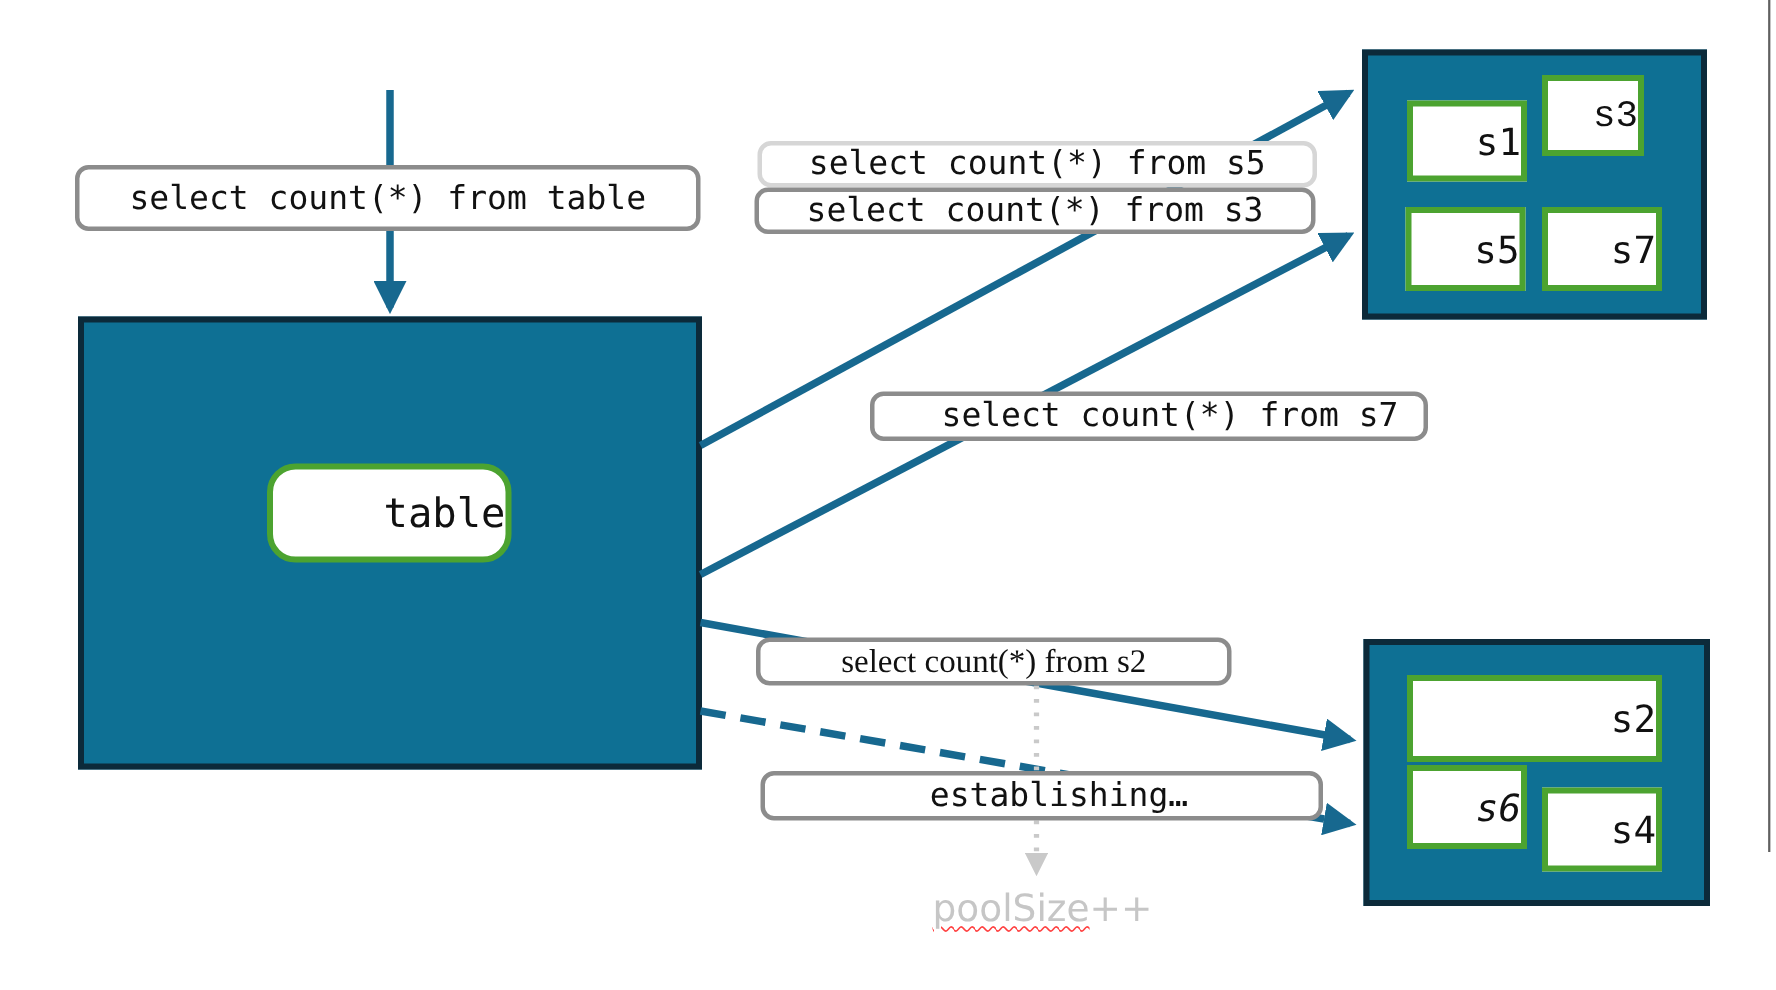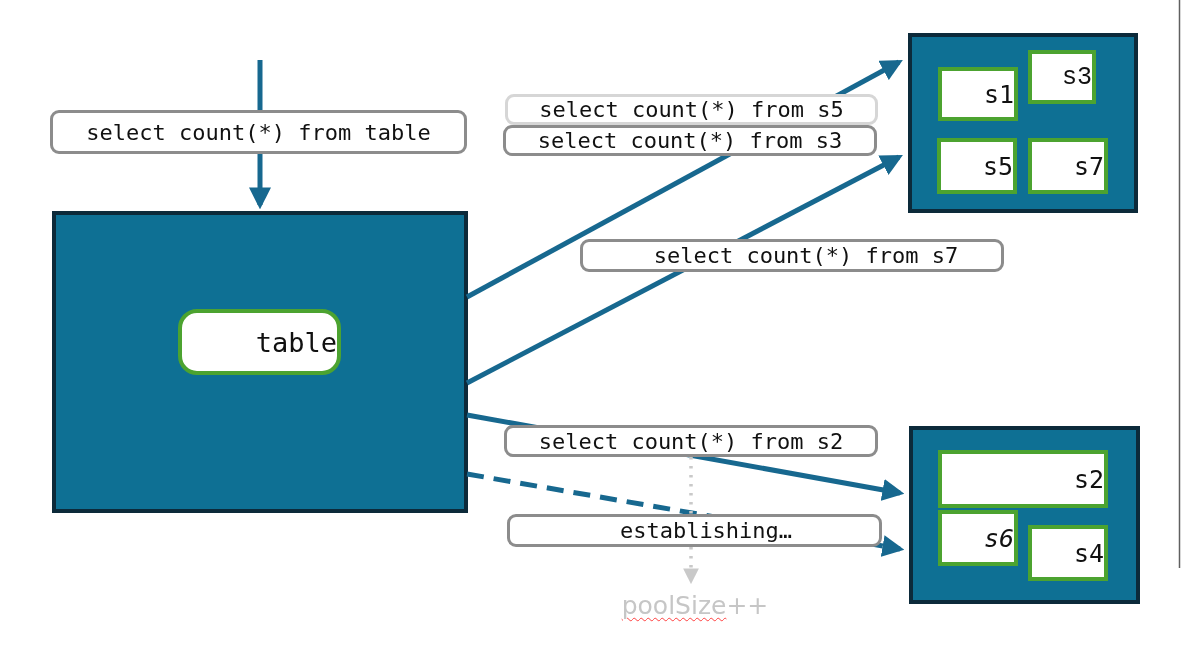--- a/index.html
+++ b/index.html
@@ -87,24 +87,24 @@
 
   <div class="qlabel" style="left:50px;top:110px;width:417px;height:44px;">
     <span>select count(*) from table</span>
   </div>
   <div class="qlabel light" style="left:505px;top:94px;width:373px;height:31px;">
     <span>select count(*) from s5</span>
   </div>
   <div class="qlabel" style="left:503px;top:125px;width:374px;height:31px;">
     <span>select count(*) from s3</span>
   </div>
-  <div class="qlabel" style="left:580px;top:239px;width:424px;height:33px;padding-left:28px;">
+  <div class="qlabel" style="left:580px;top:261px;width:372px;height:33px;padding-left:28px;">
     <span>select count(*) from s7</span>
   </div>
-  <div class="qlabel" style="left:504px;top:425px;width:374px;height:32px;">
+  <div class="qlabel" style="left:504px;top:425px;width:317px;height:32px;font-family:Liberation Serif, serif;">
     <span>select count(*) from s2</span>
   </div>
   <div class="qlabel" style="left:507px;top:514px;width:375px;height:33px;padding-left:23px;">
     <span>establishing…</span>
   </div>
 
   <div class="pool-text">
     <span class="squiggle">poolSize</span><span>++</span>
   </div>
 

